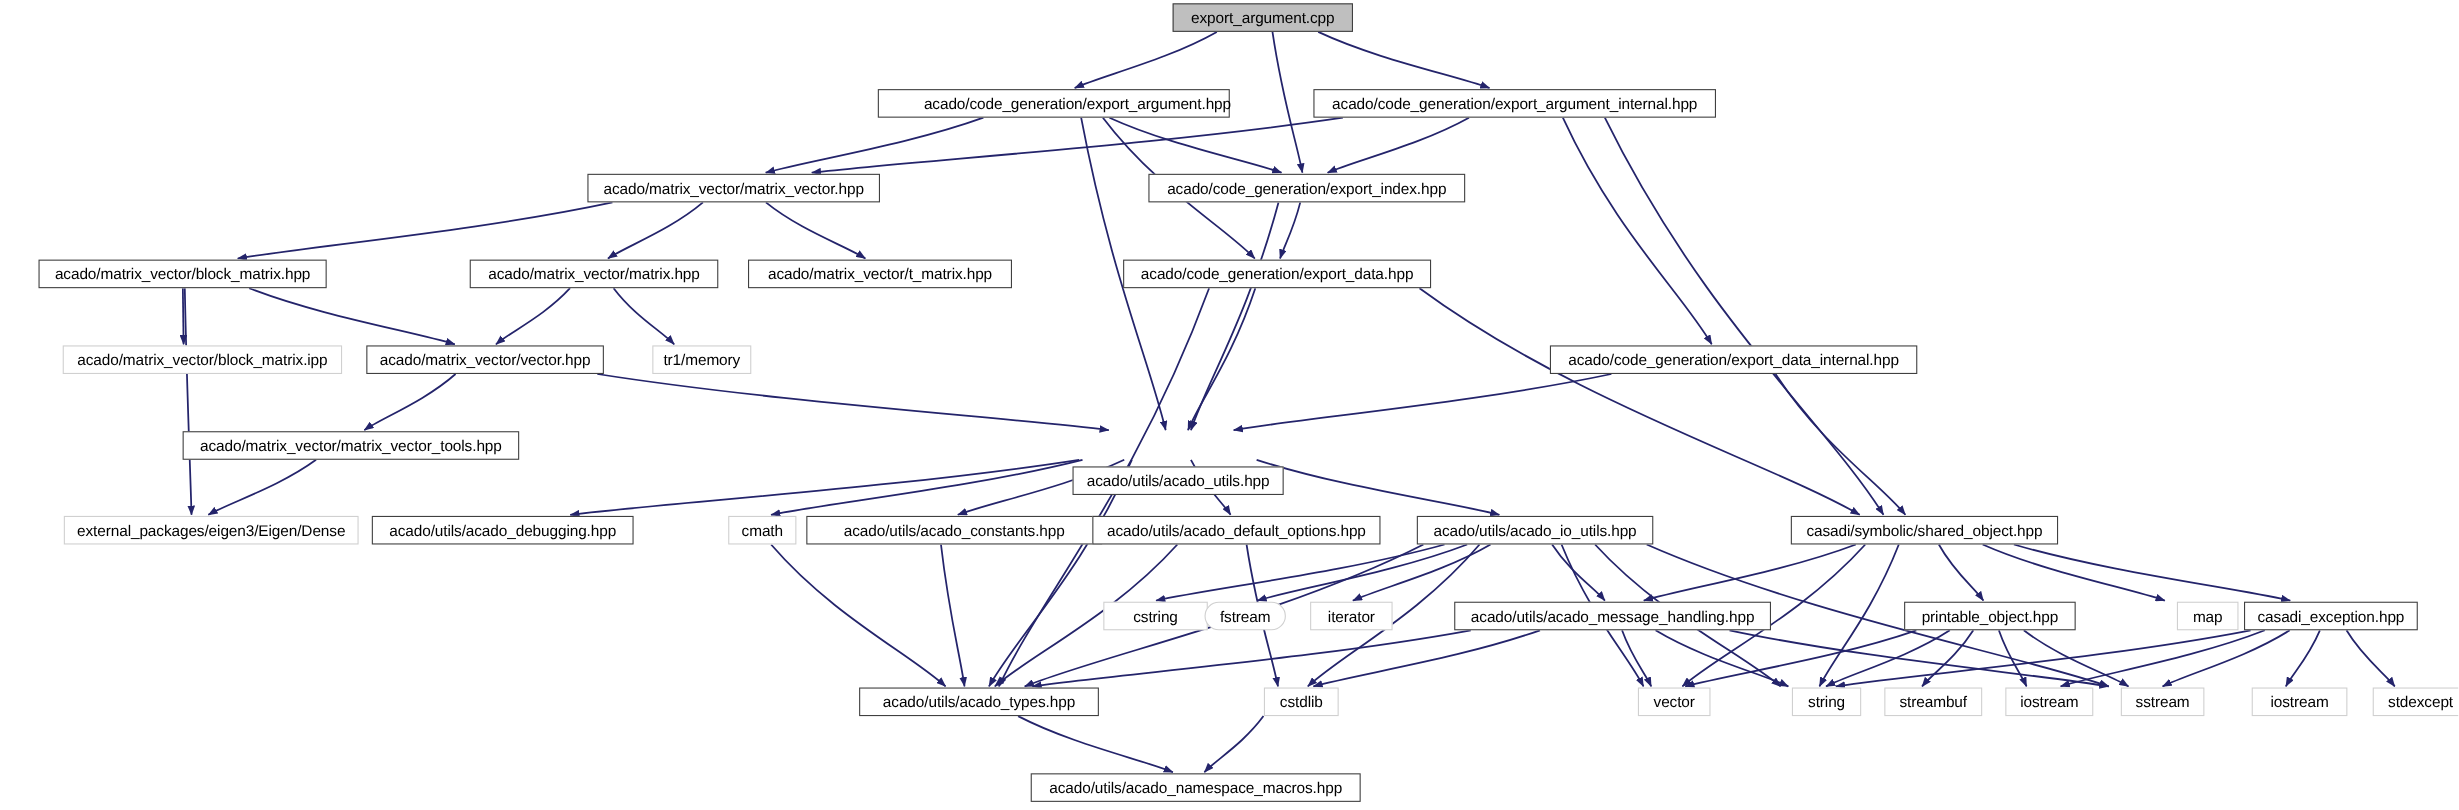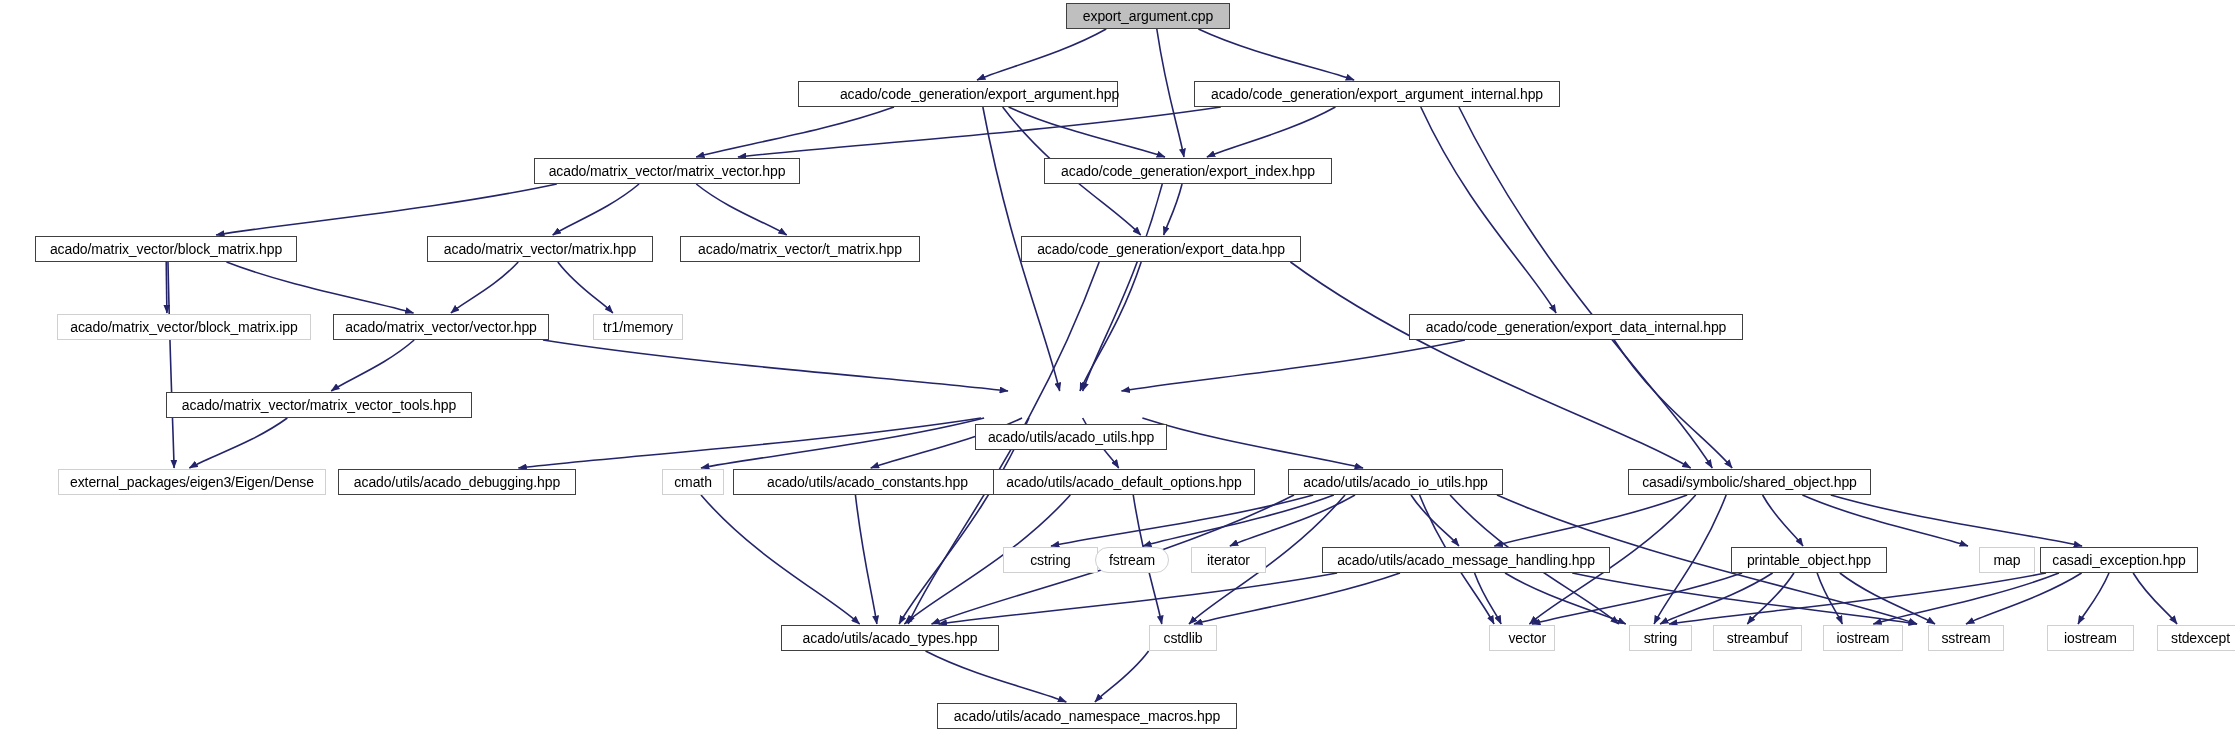--- a/index.html
+++ b/index.html
@@ -224,21 +224,21 @@
       </div>
       <div class="gnode" style="left: 2040px; top: 547px; width: 158px; height: 26px;">
         <span class="gnode-label">casadi_exception.hpp</span>
       </div>
       <div class="gnode" style="left: 781px; top: 625px; width: 218px; height: 26px;">
         <span class="gnode-label">acado/utils/acado_types.hpp</span>
       </div>
       <div class="gnode sys" style="left: 1132px; top: 625px; width: 68px; height: 26px;">
         <span class="gnode-label">cstdlib</span>
       </div>
-      <div class="gnode sys" style="left: 1472px; top: 625px; width: 66px; height: 26px; justify-content: flex-end;">
+      <div class="gnode sys" style="left: 1472px; top: 625px; width: 66px; height: 26px;">
         <span class="gnode-label">vector</span>
       </div>
       <div class="gnode sys" style="left: 1612px; top: 625px; width: 63px; height: 26px;">
         <span class="gnode-label">string</span>
       </div>
       <div class="gnode sys" style="left: 1696px; top: 625px; width: 89px; height: 26px;">
         <span class="gnode-label">streambuf</span>
       </div>
       <div class="gnode sys" style="left: 1806px; top: 625px; width: 80px; height: 26px;">
         <span class="gnode-label">iostream</span>

